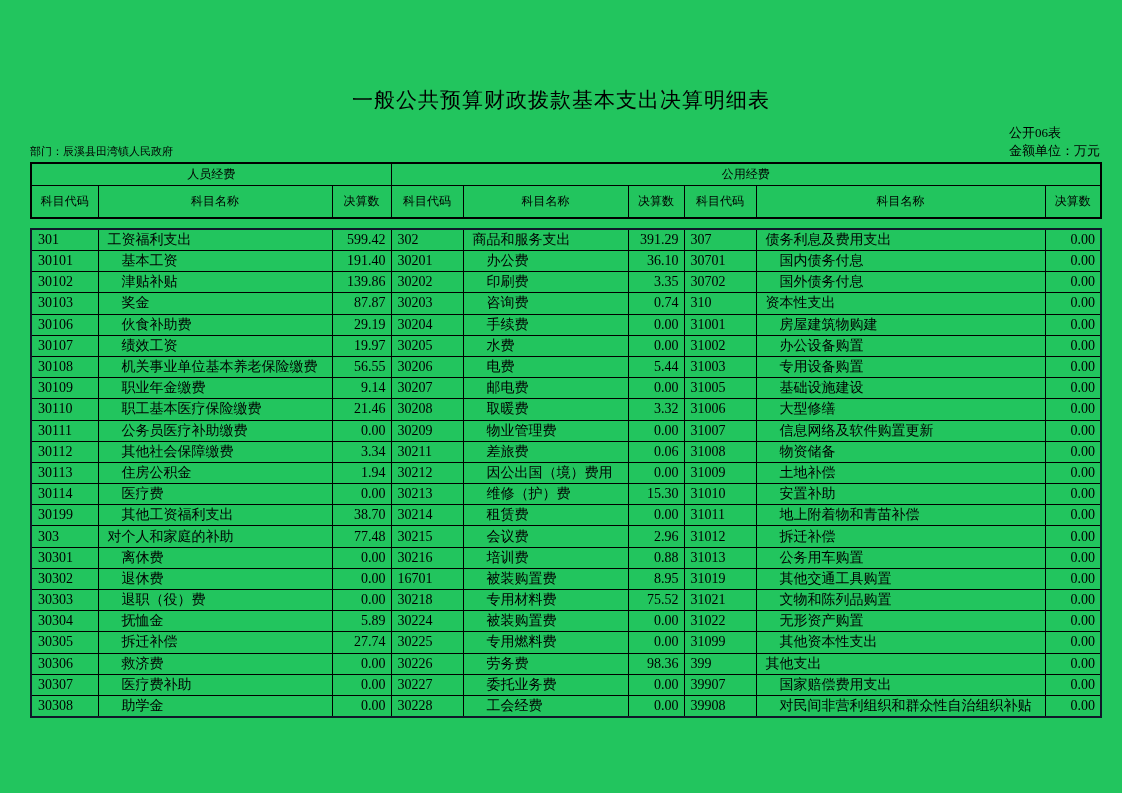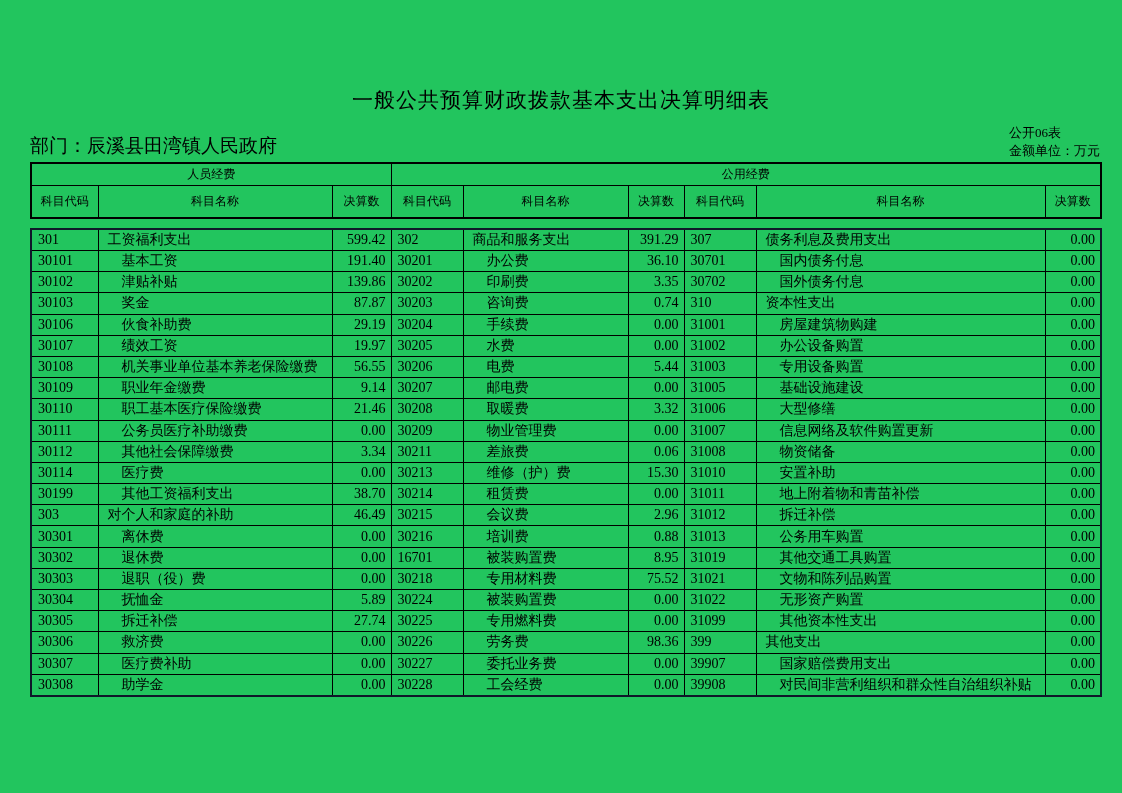--- a/index.html
+++ b/index.html
@@ -20,21 +20,21 @@
     font-weight: normal;
   }
 
   .meta-row {
     width: 1070px;
     margin: 10px 0 2px 30px;
     display: flex;
     justify-content: space-between;
     align-items: flex-end;
   }
-  .dept { font-size: 19px; padding-bottom: 1px; }
+  .dept { font-size: 11px; padding-bottom: 1px; }
   .meta-right { text-align: left; font-size: 13px; line-height: 18px; }
 
   table {
     border-collapse: collapse;
     table-layout: fixed;
     width: 1070px;
     margin-left: 30px;
   }
   .hdr-table { border: 2px solid #000; }
   .hdr-table td {
@@ -236,20 +236,31 @@
           <td class="name sub">其他社会保障缴费</td>
           <td class="value">3.34</td>
           <td class="code">30211</td>
           <td class="name sub">差旅费</td>
           <td class="value">0.06</td>
           <td class="code">31008</td>
           <td class="name sub">物资储备</td>
           <td class="value">0.00</td>
         </tr>
         <tr>
+          <td class="code">30113</td>
+          <td class="name sub">住房公积金</td>
+          <td class="value">1.94</td>
+          <td class="code">30212</td>
+          <td class="name sub">因公出国（境）费用</td>
+          <td class="value">0.00</td>
+          <td class="code">31009</td>
+          <td class="name sub">土地补偿</td>
+          <td class="value">0.00</td>
+        </tr>
+        <tr>
           <td class="code">30114</td>
           <td class="name sub">医疗费</td>
           <td class="value">0.00</td>
           <td class="code">30213</td>
           <td class="name sub">维修（护）费</td>
           <td class="value">15.30</td>
           <td class="code">31010</td>
           <td class="name sub">安置补助</td>
           <td class="value">0.00</td>
         </tr>
@@ -260,21 +271,21 @@
           <td class="code">30214</td>
           <td class="name sub">租赁费</td>
           <td class="value">0.00</td>
           <td class="code">31011</td>
           <td class="name sub">地上附着物和青苗补偿</td>
           <td class="value">0.00</td>
         </tr>
         <tr>
           <td class="code">303</td>
           <td class="name">对个人和家庭的补助</td>
-          <td class="value">46.49</td>
+          <td class="value">77.48</td>
           <td class="code">30215</td>
           <td class="name sub">会议费</td>
           <td class="value">2.96</td>
           <td class="code">31012</td>
           <td class="name sub">拆迁补偿</td>
           <td class="value">0.00</td>
         </tr>
         <tr>
           <td class="code">30301</td>
           <td class="name sub">离休费</td>

